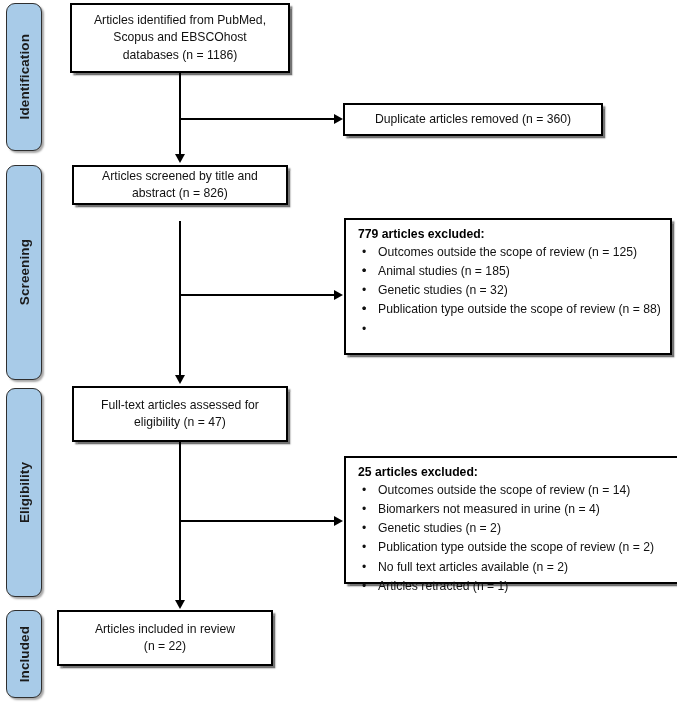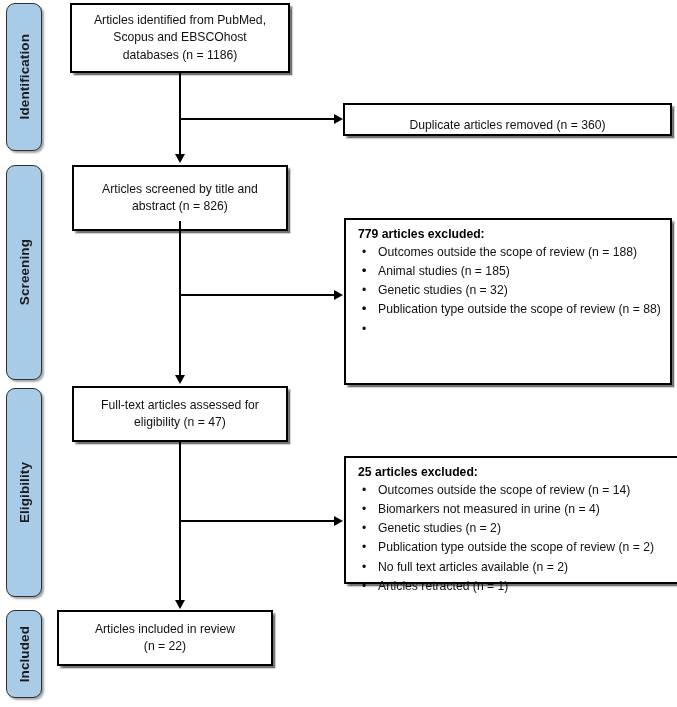--- a/index.html
+++ b/index.html
@@ -145,41 +145,41 @@
 Scopus and EBSCOhost
 databases (n = 1186)</span>
   </div>
 
   <div class="line-v" style="left:179px; top:73px; height:83px;"></div>
   <div class="arrow-down" style="left:175px; top:154px;"></div>
 
   <div class="line-h" style="left:179px; top:118px; width:156px;"></div>
   <div class="arrow-right" style="left:334px; top:114px;"></div>
 
-  <div class="flow-box" style="left:343px; top:103px; width:329px; height:33px;align-items:flex-end;">
+  <div class="flow-box" style="left:343px; top:103px; width:260px; height:33px;">
     <span class="flow-box-text">Duplicate articles removed (n = 360)</span>
   </div>
 
-  <div class="flow-box" style="left:72px; top:165px; width:216px; height:66px;">
+  <div class="flow-box" style="left:72px; top:165px; width:216px; height:40px;">
     <span class="flow-box-text">Articles screened by title and
 abstract (n = 826)</span>
   </div>
 
   <div class="line-v" style="left:179px; top:221px; height:156px;"></div>
   <div class="arrow-down" style="left:175px; top:375px;"></div>
 
   <div class="line-h" style="left:179px; top:294px; width:156px;"></div>
   <div class="arrow-right" style="left:334px; top:290px;"></div>
 
-  <div class="exclusion-box" style="left:344px; top:218px; width:328px; height:167px;">
+  <div class="exclusion-box" style="left:344px; top:218px; width:328px; height:137px;">
     <div class="exclusion-title">779 articles excluded:</div>
     <ul class="exclusion-list">
       <li class="exclusion-item">
         <span class="bullet">•</span>
-        <span>Outcomes outside the scope of review (n = 188)</span>
+        <span>Outcomes outside the scope of review (n = 125)</span>
       </li>
       <li class="exclusion-item">
         <span class="bullet">•</span>
       </li>
       <li class="exclusion-item">
         <span class="bullet">•</span>
         <span>Animal studies (n = 185)</span>
       </li>
       <li class="exclusion-item">
         <span class="bullet">•</span>

